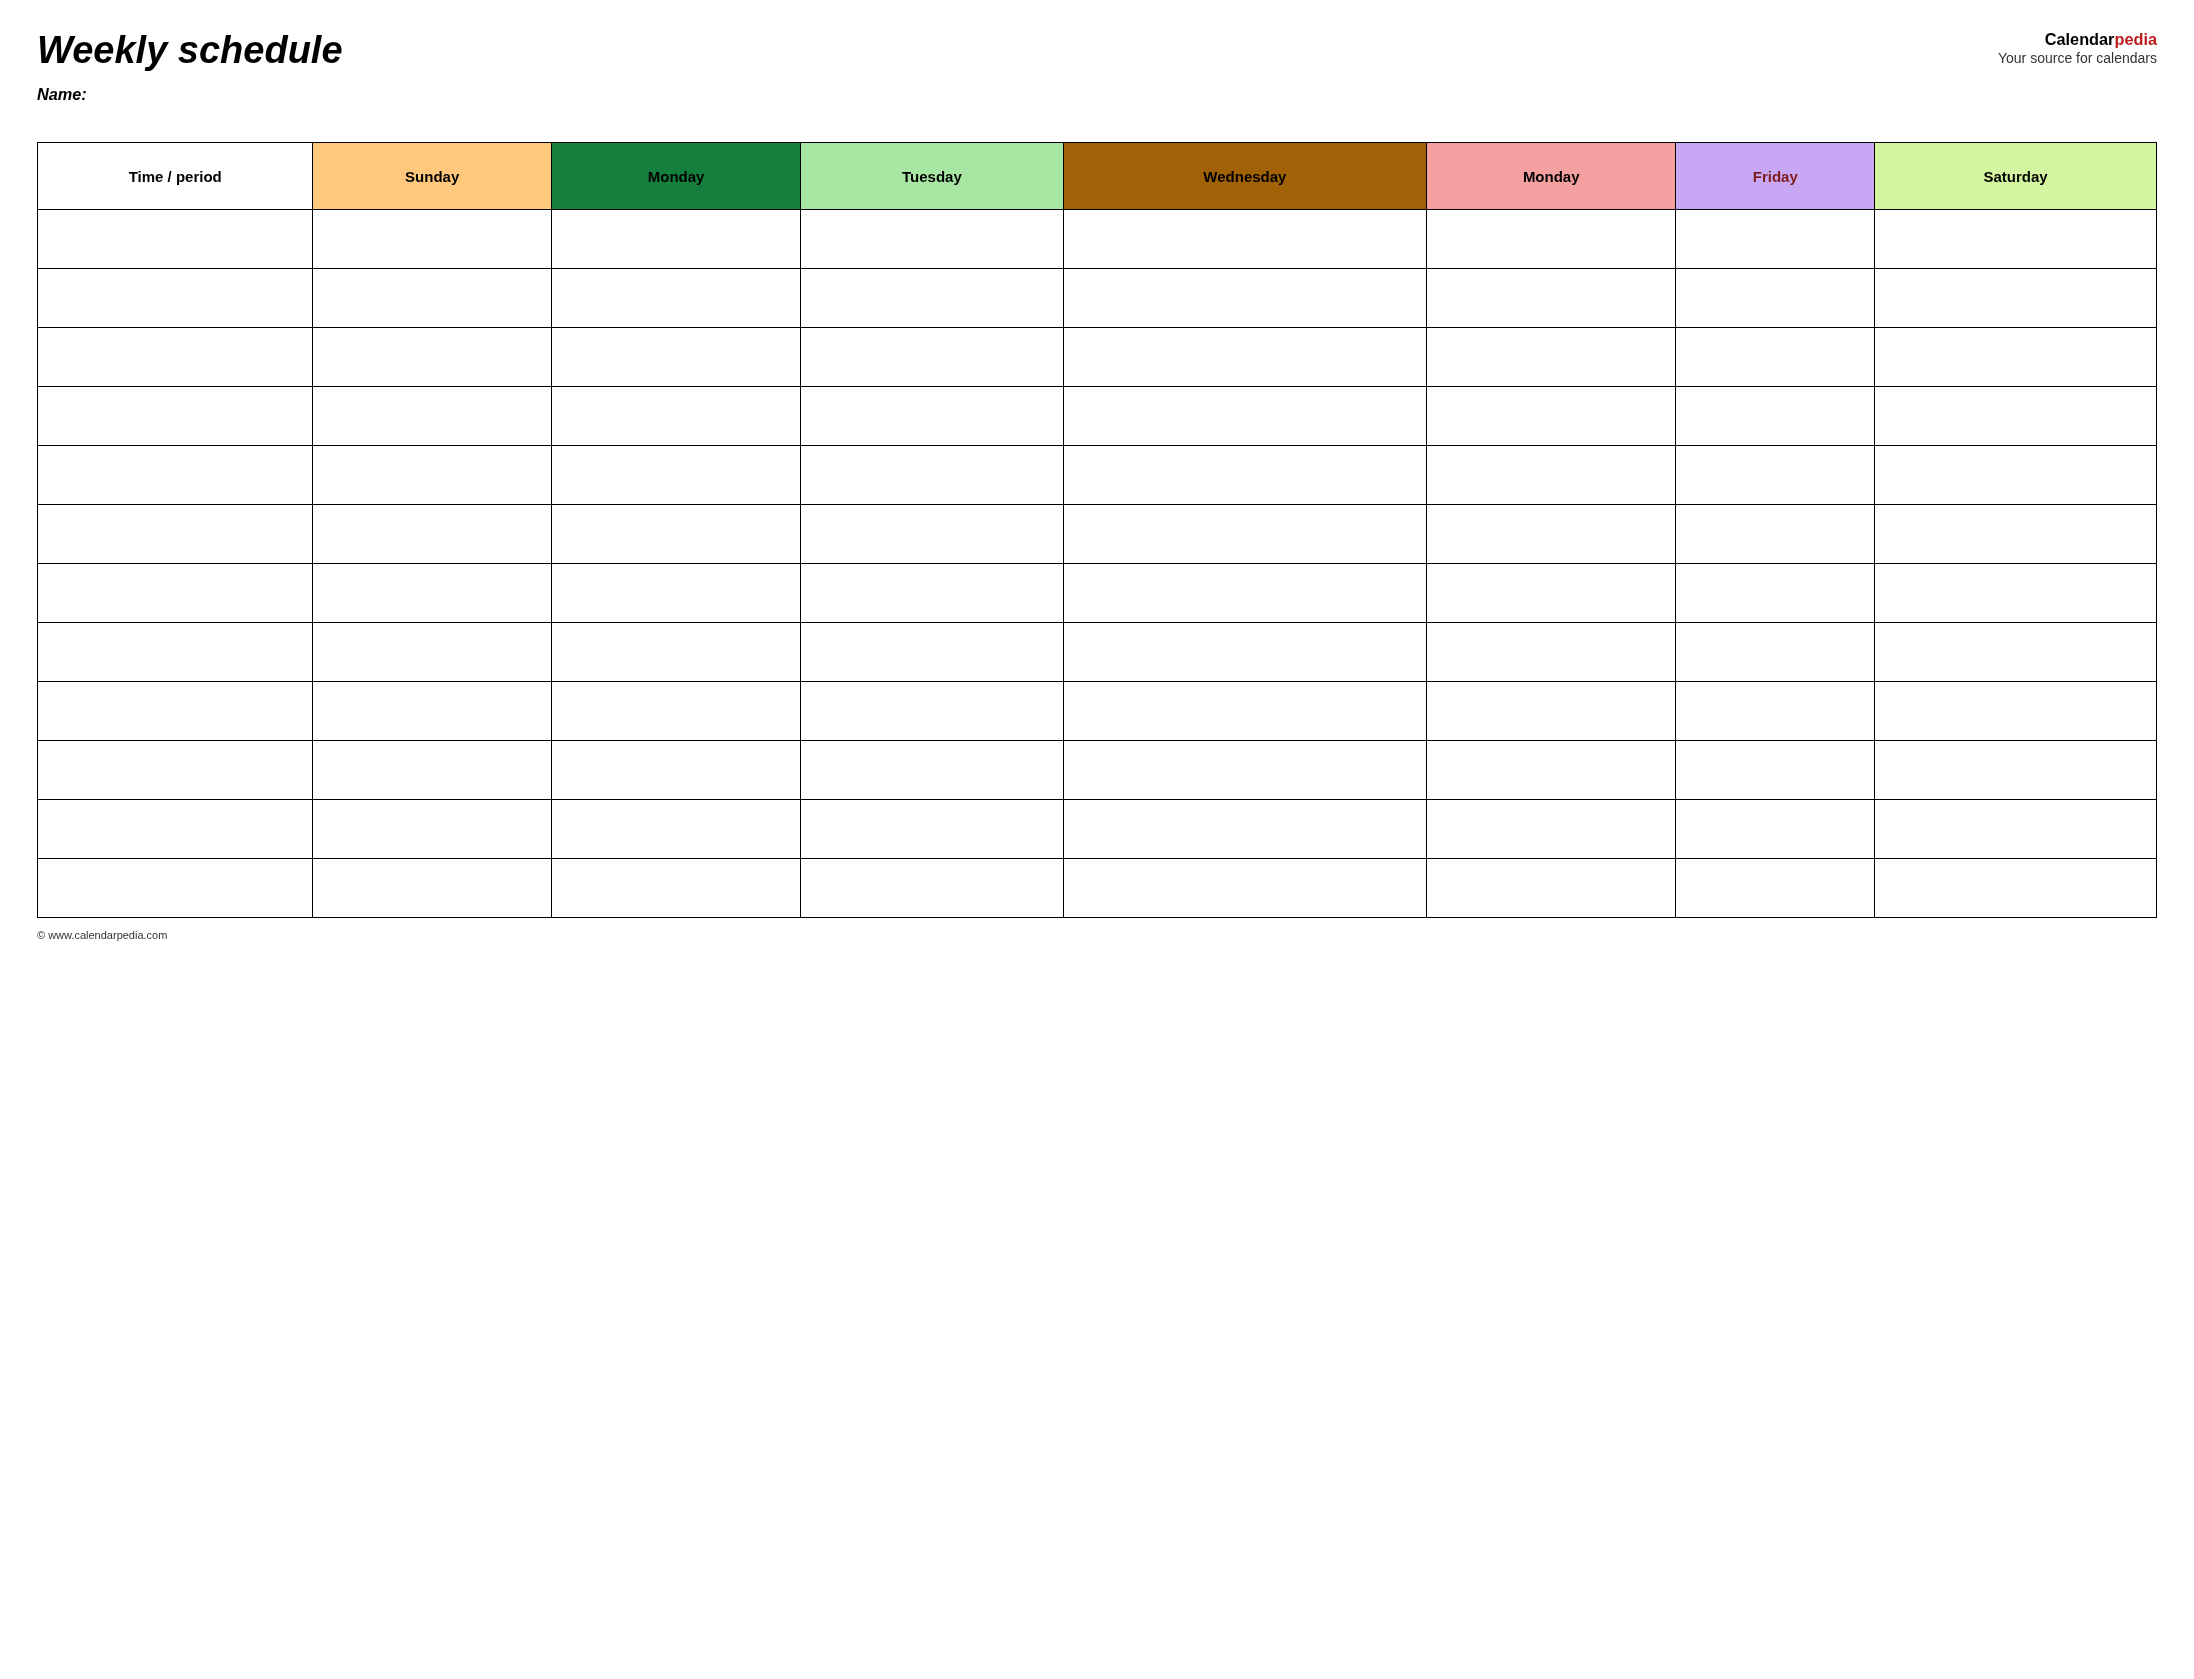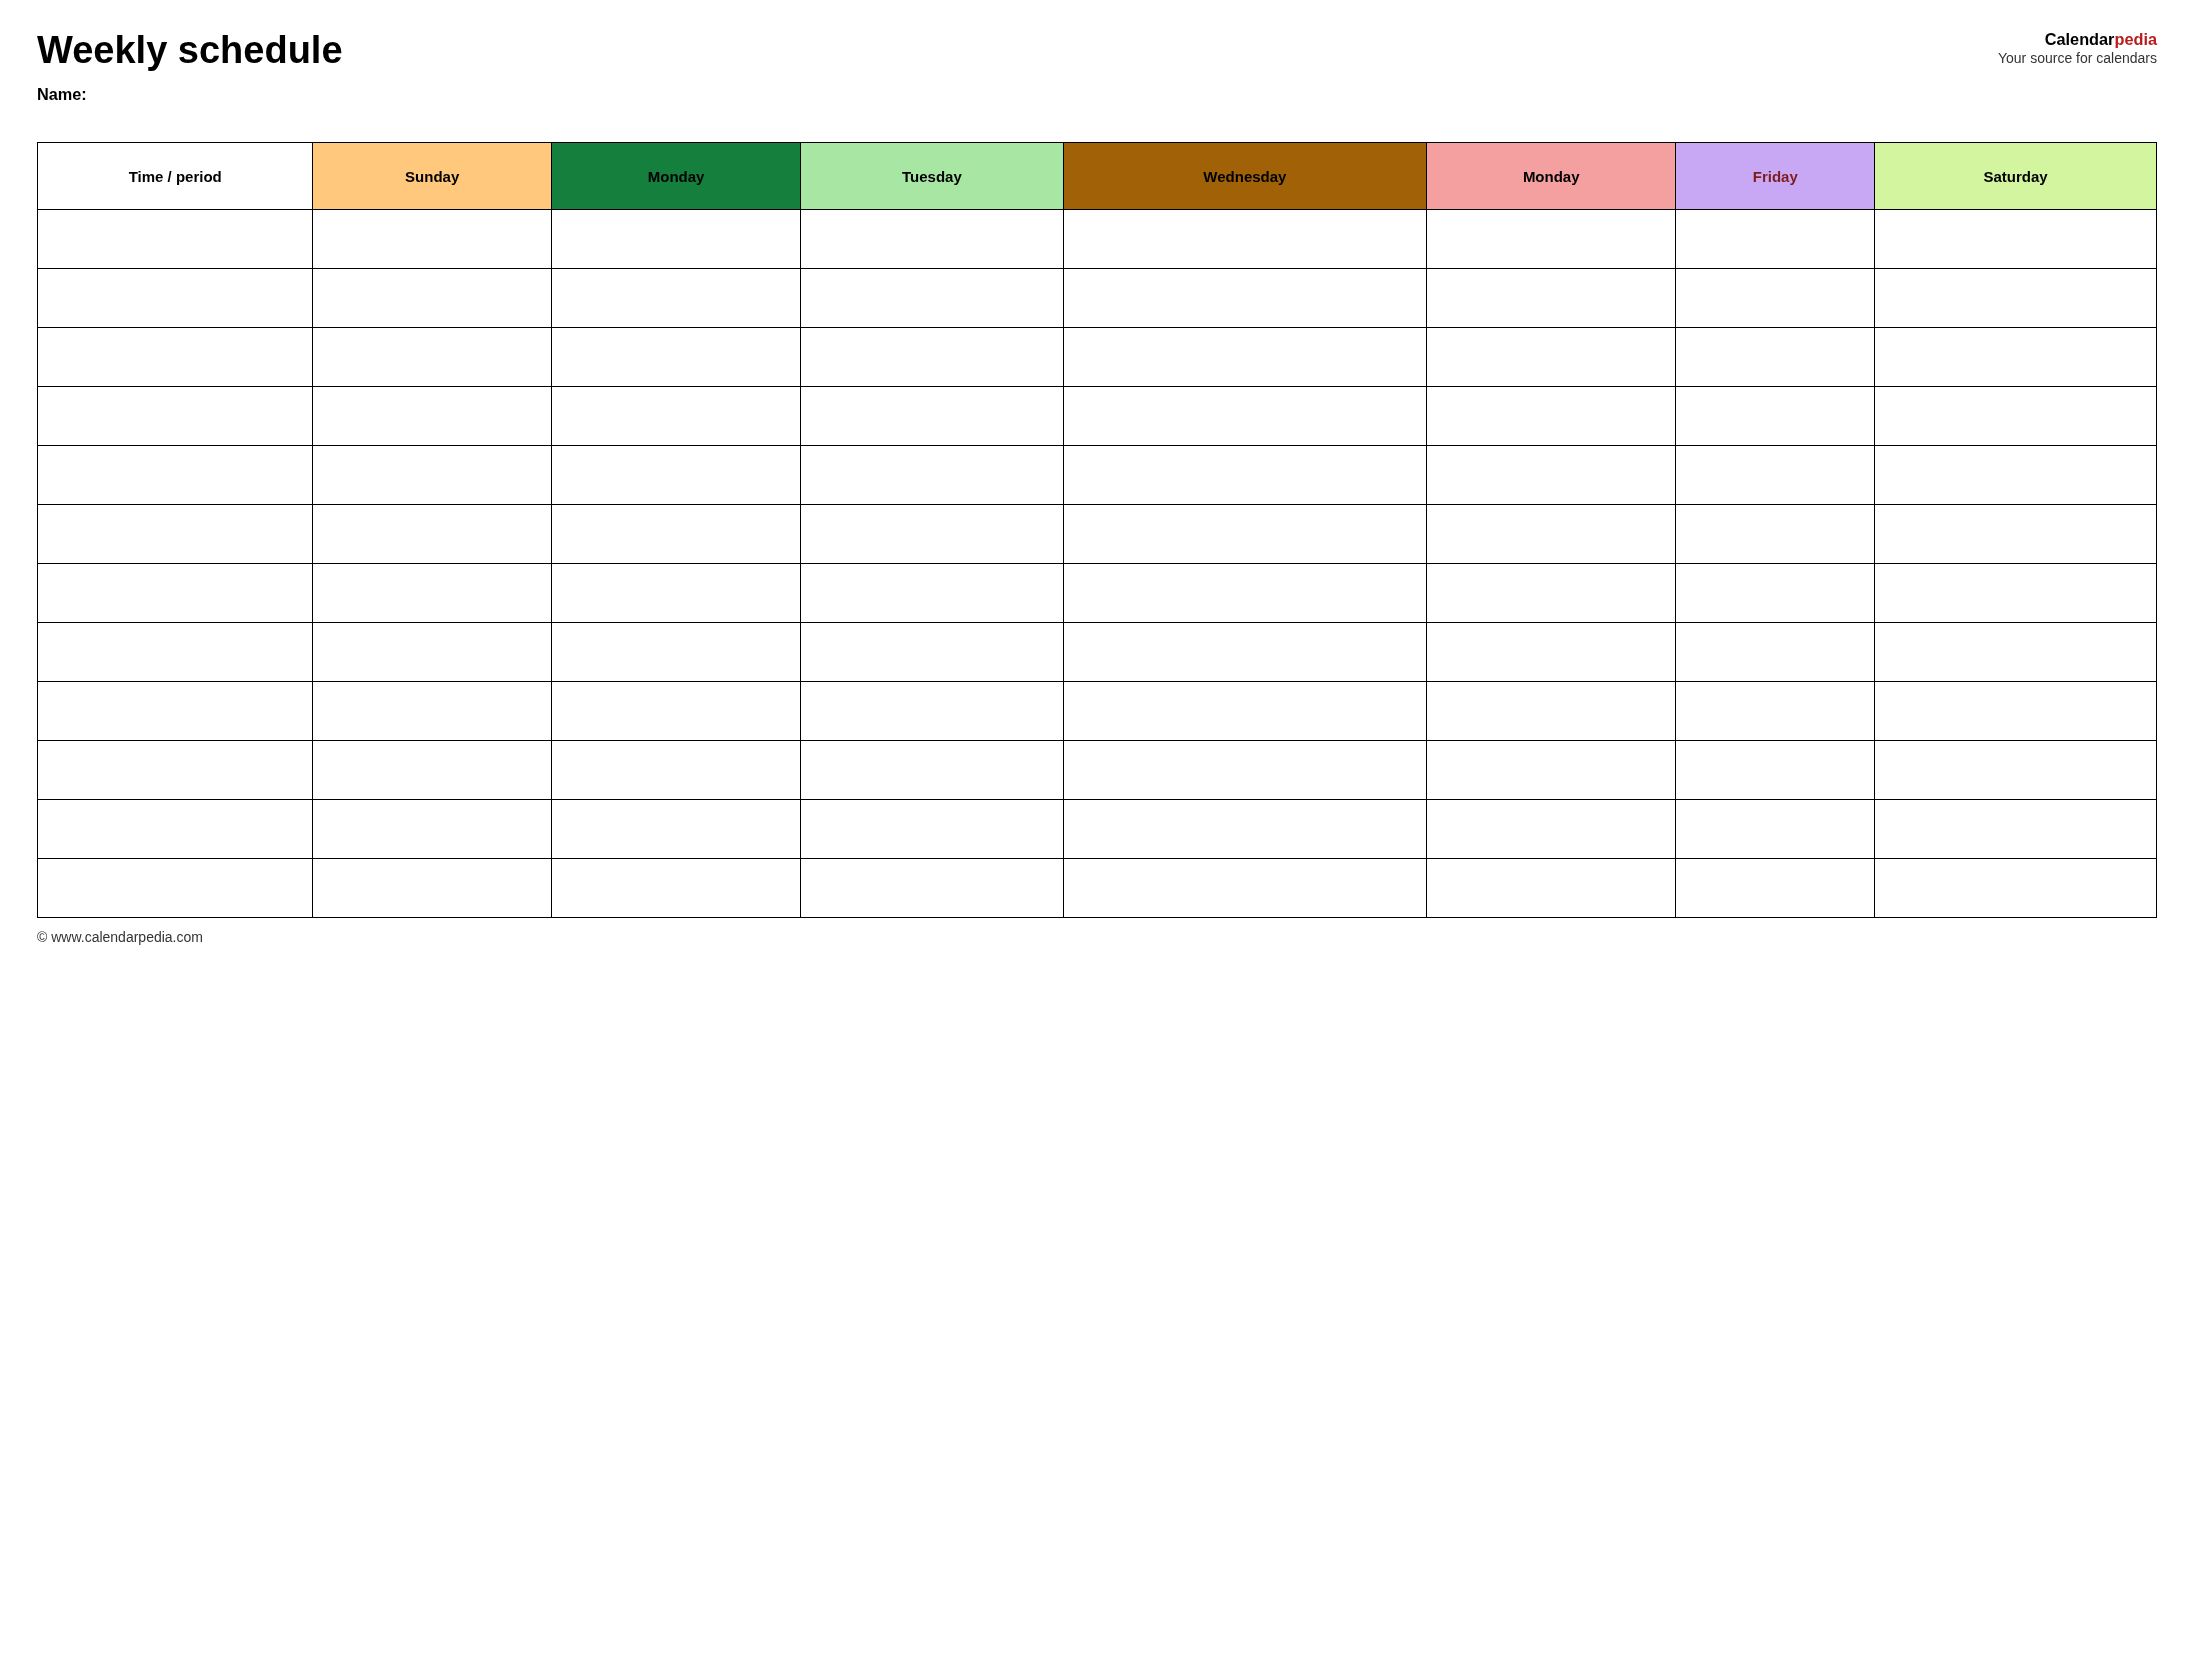--- a/index.html
+++ b/index.html
@@ -17,20 +17,21 @@
 
     .page-header {
       display: flex;
       justify-content: space-between;
       align-items: flex-start;
       margin-bottom: 15px;
     }
 
     .title-section {
       flex: 1;
+      font-style: italic;
     }
 
     .page-title {
       font-size: 38px;
       font-weight: bold;
       color: #000000;
       line-height: 1.1;
       margin-bottom: 13.3px;
     }
 
@@ -127,21 +128,21 @@
       color: #000000;
     }
 
     .schedule-table tbody td {
       background: #ffffff;
       height: 59px;
     }
 
     .footer {
       margin-top: 11px;
-      font-size: 14px;
+      font-size: 11px;
       color: #333333;
     }
   </style>
 </head>
 <body>
 
 <div>
   <div class="page-header">
     <div class="title-section">
       <h1 class="page-title">Weekly schedule</h1>

